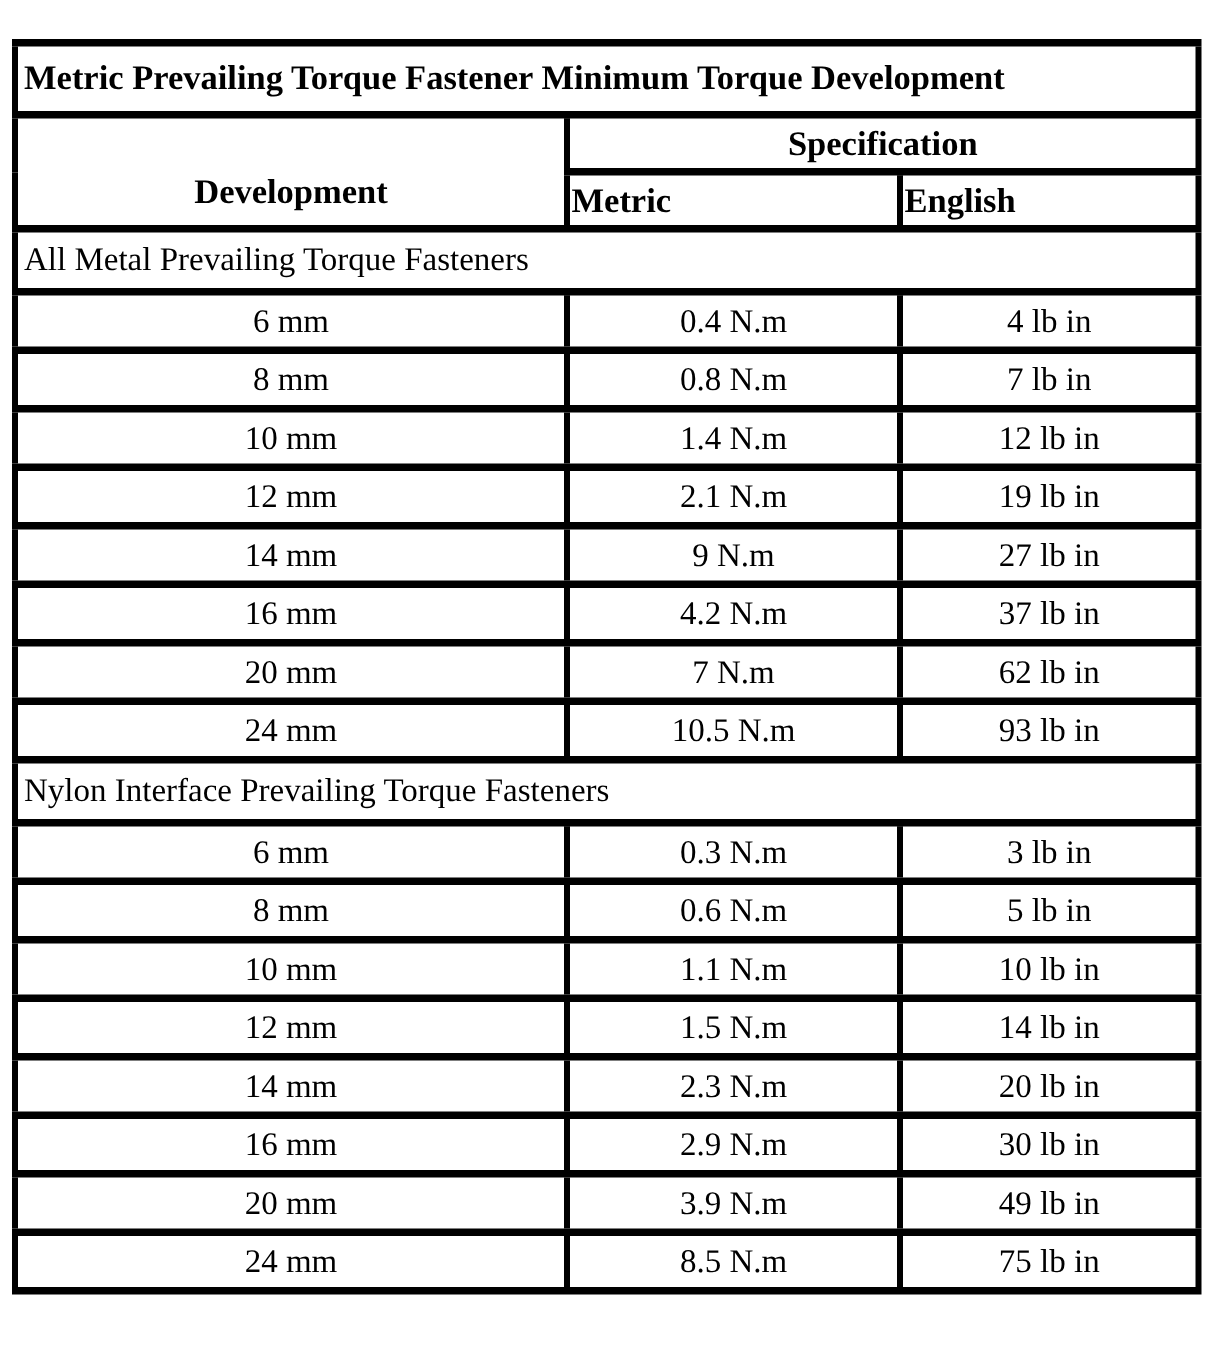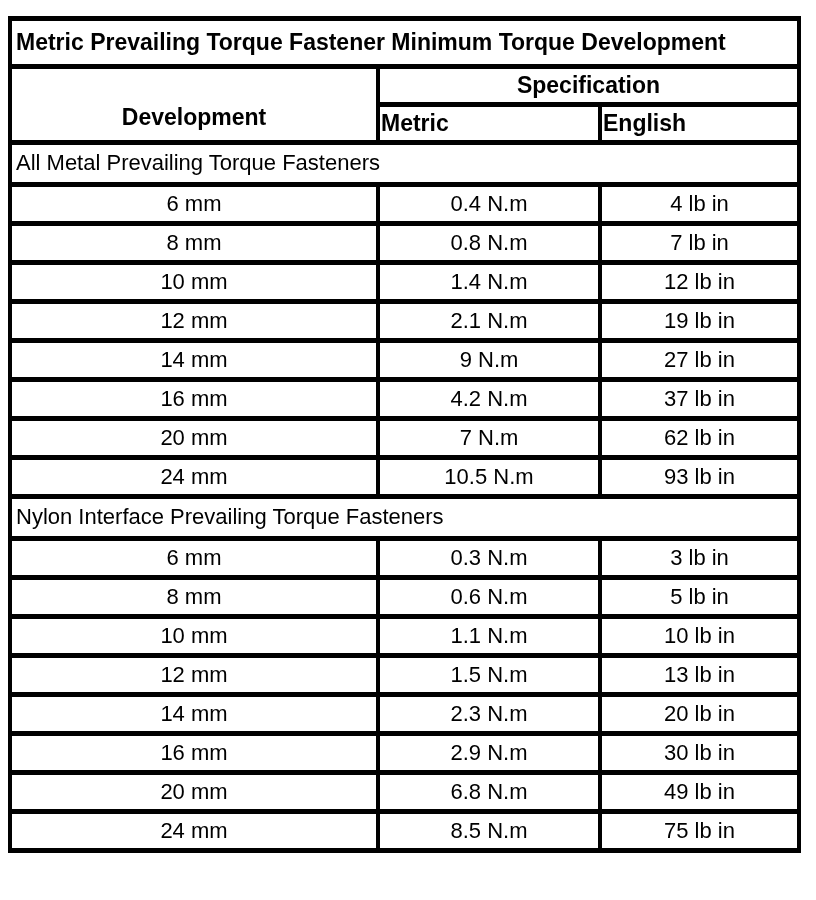--- a/index.html
+++ b/index.html
@@ -7,25 +7,26 @@
     padding: 0;
     width: 816px;
     height: 900px;
     background: #ffffff;
     font-family: "Liberation Sans", sans-serif;
     color: #000000;
   }
   table.torque-table {
     position: absolute;
     left: 8px;
-    top: 16px;
+    top: 26px;
     width: 789px;
     border-collapse: collapse;
     table-layout: fixed;
     background: #ffffff;
+    font-family: Liberation Serif, serif;
   }
   table.torque-table td,
   table.torque-table th {
     border-left: 4px solid #000000;
     border-right: 4px solid #000000;
     border-top: 5px solid #000000;
     border-bottom: 5px solid #000000;
     background: #ffffff;
     overflow: hidden;
     white-space: nowrap;
@@ -152,35 +153,35 @@
         <td class="data-cell">5 lb in</td>
       </tr>
       <tr>
         <td class="data-cell">10 mm</td>
         <td class="data-cell">1.1 N.m</td>
         <td class="data-cell">10 lb in</td>
       </tr>
       <tr>
         <td class="data-cell">12 mm</td>
         <td class="data-cell">1.5 N.m</td>
-        <td class="data-cell">13 lb in</td>
+        <td class="data-cell">14 lb in</td>
       </tr>
       <tr>
         <td class="data-cell">14 mm</td>
         <td class="data-cell">2.3 N.m</td>
         <td class="data-cell">20 lb in</td>
       </tr>
       <tr>
         <td class="data-cell">16 mm</td>
         <td class="data-cell">2.9 N.m</td>
         <td class="data-cell">30 lb in</td>
       </tr>
       <tr>
         <td class="data-cell">20 mm</td>
-        <td class="data-cell">6.8 N.m</td>
+        <td class="data-cell">3.9 N.m</td>
         <td class="data-cell">49 lb in</td>
       </tr>
       <tr>
         <td class="data-cell">24 mm</td>
         <td class="data-cell">8.5 N.m</td>
         <td class="data-cell">75 lb in</td>
       </tr>
     </tbody>
 </table>
 

